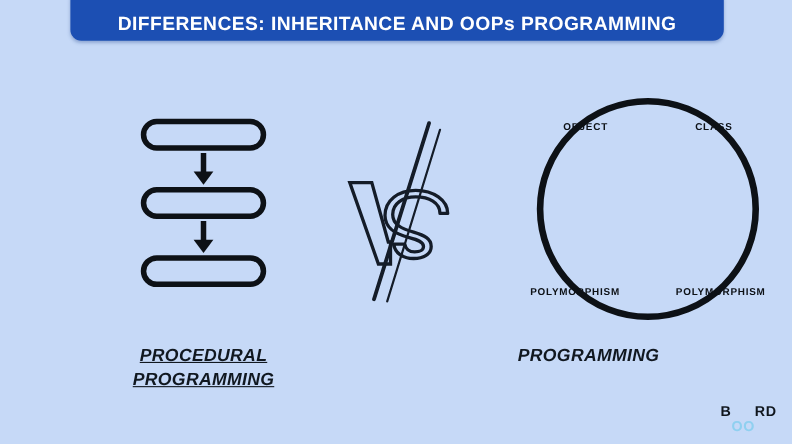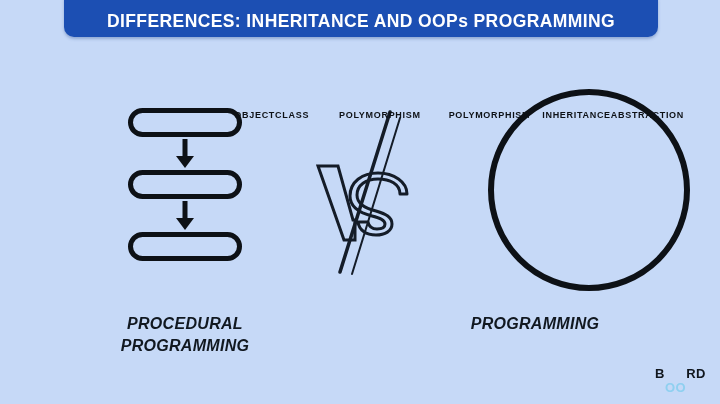--- a/index.html
+++ b/index.html
@@ -94,22 +94,22 @@
     border-radius: 50%;
     box-sizing: border-box;
   }
   #oop-terms {
     position: absolute;
     left: 92px;
     top: 5px;
     width: 214px;
     height: 202px;
     display: flex;
-    flex-direction: row;
-    justify-content: flex-end;
+    flex-direction: column;
+    justify-content: space-between;
     box-sizing: border-box;
   }
   .oop-row {
     display: flex;
     justify-content: space-between;
     align-items: center;
     height: 52px;
     padding: 0 4px;
     box-sizing: border-box;
   }
@@ -132,20 +132,21 @@
     font-size: 16px;
     font-weight: bold;
     font-style: italic;
     line-height: 1.35;
     letter-spacing: 0.3px;
   }
   #caption-procedural {
     left: 40px;
     top: 313px;
     width: 290px;
+    text-decoration: underline;
   }
   #caption-oop {
     left: 390px;
     top: 313px;
     width: 290px;
   }
 
   
   #logo {
     position: absolute;
@@ -223,24 +224,20 @@
 
   <div id="oop-terms">
     <div class="oop-row row-1">
       <span class="oop-term">OBJECT</span>
       <span class="oop-term">CLASS</span>
     </div>
     <div class="oop-row row-2">
       <span class="oop-term">POLYMORPHISM</span>
       <span class="oop-term">POLYMORPHISM</span>
     </div>
-    <div class="oop-row row-3">
-      <span class="oop-term">INHERITANCE</span>
-      <span class="oop-term">ABSTRACTION</span>
-    </div>
   </div>
 </div>
 
 <div class="caption" id="caption-oop">
   <div>PROGRAMMING</div>
 </div>
 
 <div id="logo">
   <span class="logo-dark">B</span>
   <span class="logo-accent">OO</span>

